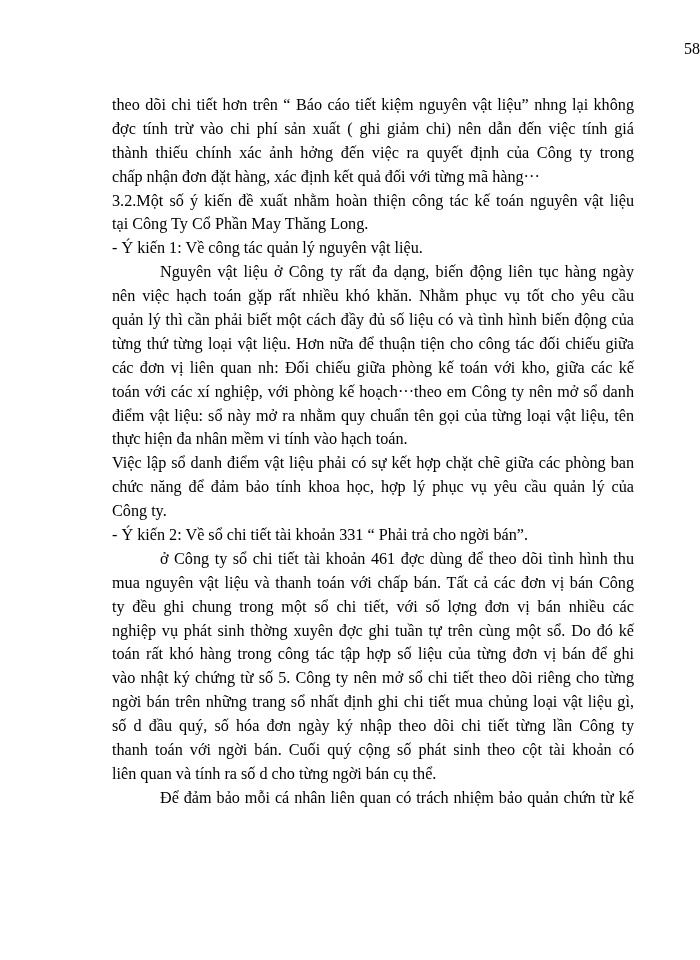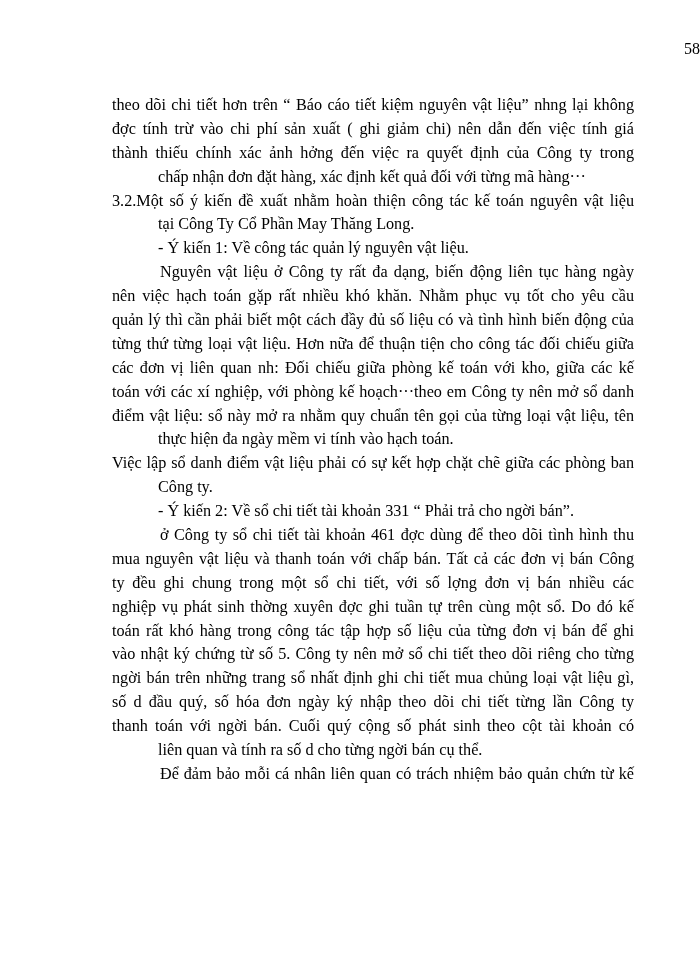--- a/index.html
+++ b/index.html
@@ -35,21 +35,20 @@
     }
     .line {
       display: block;
       white-space: nowrap;
       height: 23.9px;
       text-align: justify;
       text-align-last: justify;
     }
     .line.last {
       text-align-last: left;
-      margin-left: 46px;
     }
     .line.indent {
       padding-left: 48px;
     }
   </style>
 </head>
 <body>
 
 <div class="page-number">58</div>
 
@@ -61,22 +60,23 @@
     <span class="line">3.2.Một số ý kiến đề xuất nhằm hoàn thiện công tác kế toán nguyên vật liệu</span>
     <span class="line last">tại Công Ty Cổ Phần May Thăng Long.</span>
     <span class="line last">- Ý kiến 1: Về công tác quản lý nguyên vật liệu.</span>
     <span class="line indent">Nguyên vật liệu ở Công ty rất đa dạng, biến động liên tục hàng ngày</span>
     <span class="line">nên việc hạch toán gặp rất nhiều khó khăn. Nhằm phục vụ tốt cho yêu cầu</span>
     <span class="line">quản lý thì cần phải biết một cách đầy đủ số liệu có và tình hình biến động của</span>
     <span class="line">từng thứ từng loại vật liệu. Hơn nữa để thuận tiện cho công tác đối chiếu giữa</span>
     <span class="line">các đơn vị liên quan nh:   Đối chiếu giữa phòng kế toán với kho, giữa các kế</span>
     <span class="line">toán với các xí nghiệp, với phòng kế hoạch···theo em Công ty nên mở sổ danh</span>
     <span class="line">điểm vật liệu: sổ này mở ra nhằm quy chuẩn tên gọi của từng loại vật liệu, tên</span>
-    <span class="line last">thực hiện đa   ngày mềm vi tính vào hạch toán.</span>
+    <span class="line last">thực hiện đa   nhân mềm vi tính vào hạch toán.</span>
     <span class="line">Việc lập sổ danh điểm vật liệu phải có sự kết hợp chặt chẽ giữa các phòng ban</span>
+    <span class="line">chức năng để đảm bảo tính khoa học, hợp lý phục vụ yêu cầu quản lý của</span>
     <span class="line last">Công ty.</span>
     <span class="line last">- Ý kiến 2: Về sổ chi tiết tài khoản 331 “ Phải trả cho ngời   bán”.</span>
     <span class="line indent">ở Công ty sổ chi tiết tài khoản 461 đợc   dùng để theo dõi tình hình thu</span>
     <span class="line">mua nguyên vật liệu và thanh toán với chấp   bán. Tất cả các đơn vị bán Công</span>
     <span class="line">ty đều ghi chung trong một sổ chi tiết, với số lợng   đơn vị bán nhiều các</span>
     <span class="line">nghiệp vụ phát sinh thờng   xuyên đợc   ghi tuần tự trên cùng một sổ. Do đó kế</span>
     <span class="line">toán rất khó hàng trong công tác tập hợp số liệu của từng đơn vị bán để ghi</span>
     <span class="line">vào nhật ký chứng từ số 5. Công ty nên mở sổ chi tiết theo dõi riêng cho từng</span>
     <span class="line">ngời   bán trên những trang sổ nhất định ghi chi tiết mua chủng loại vật liệu gì,</span>
     <span class="line">số d   đầu quý, số hóa đơn ngày ký nhập theo dõi chi tiết từng lần Công ty</span>

